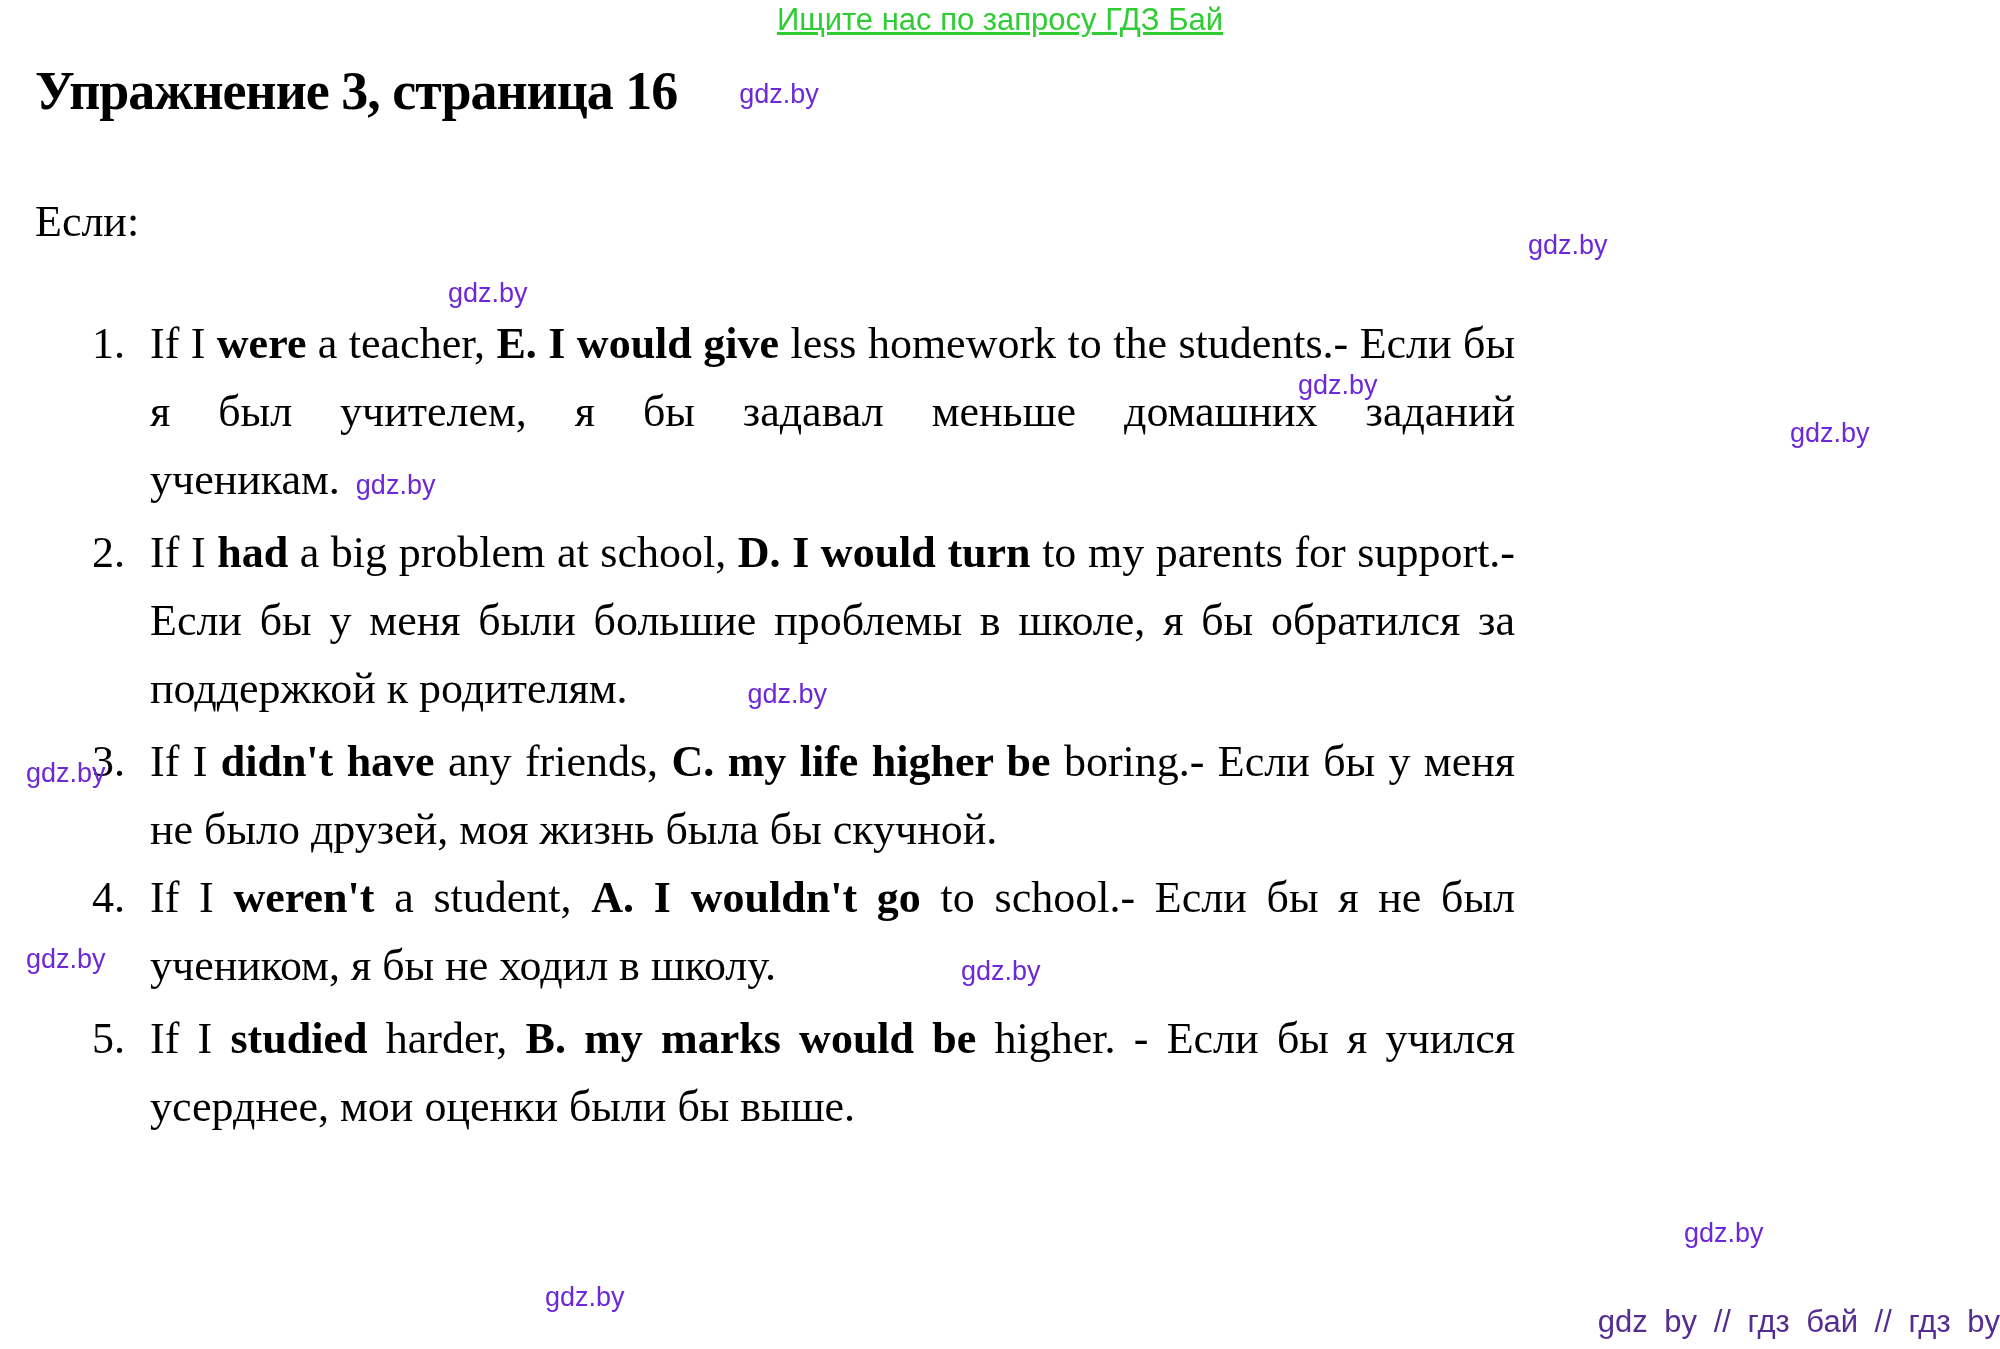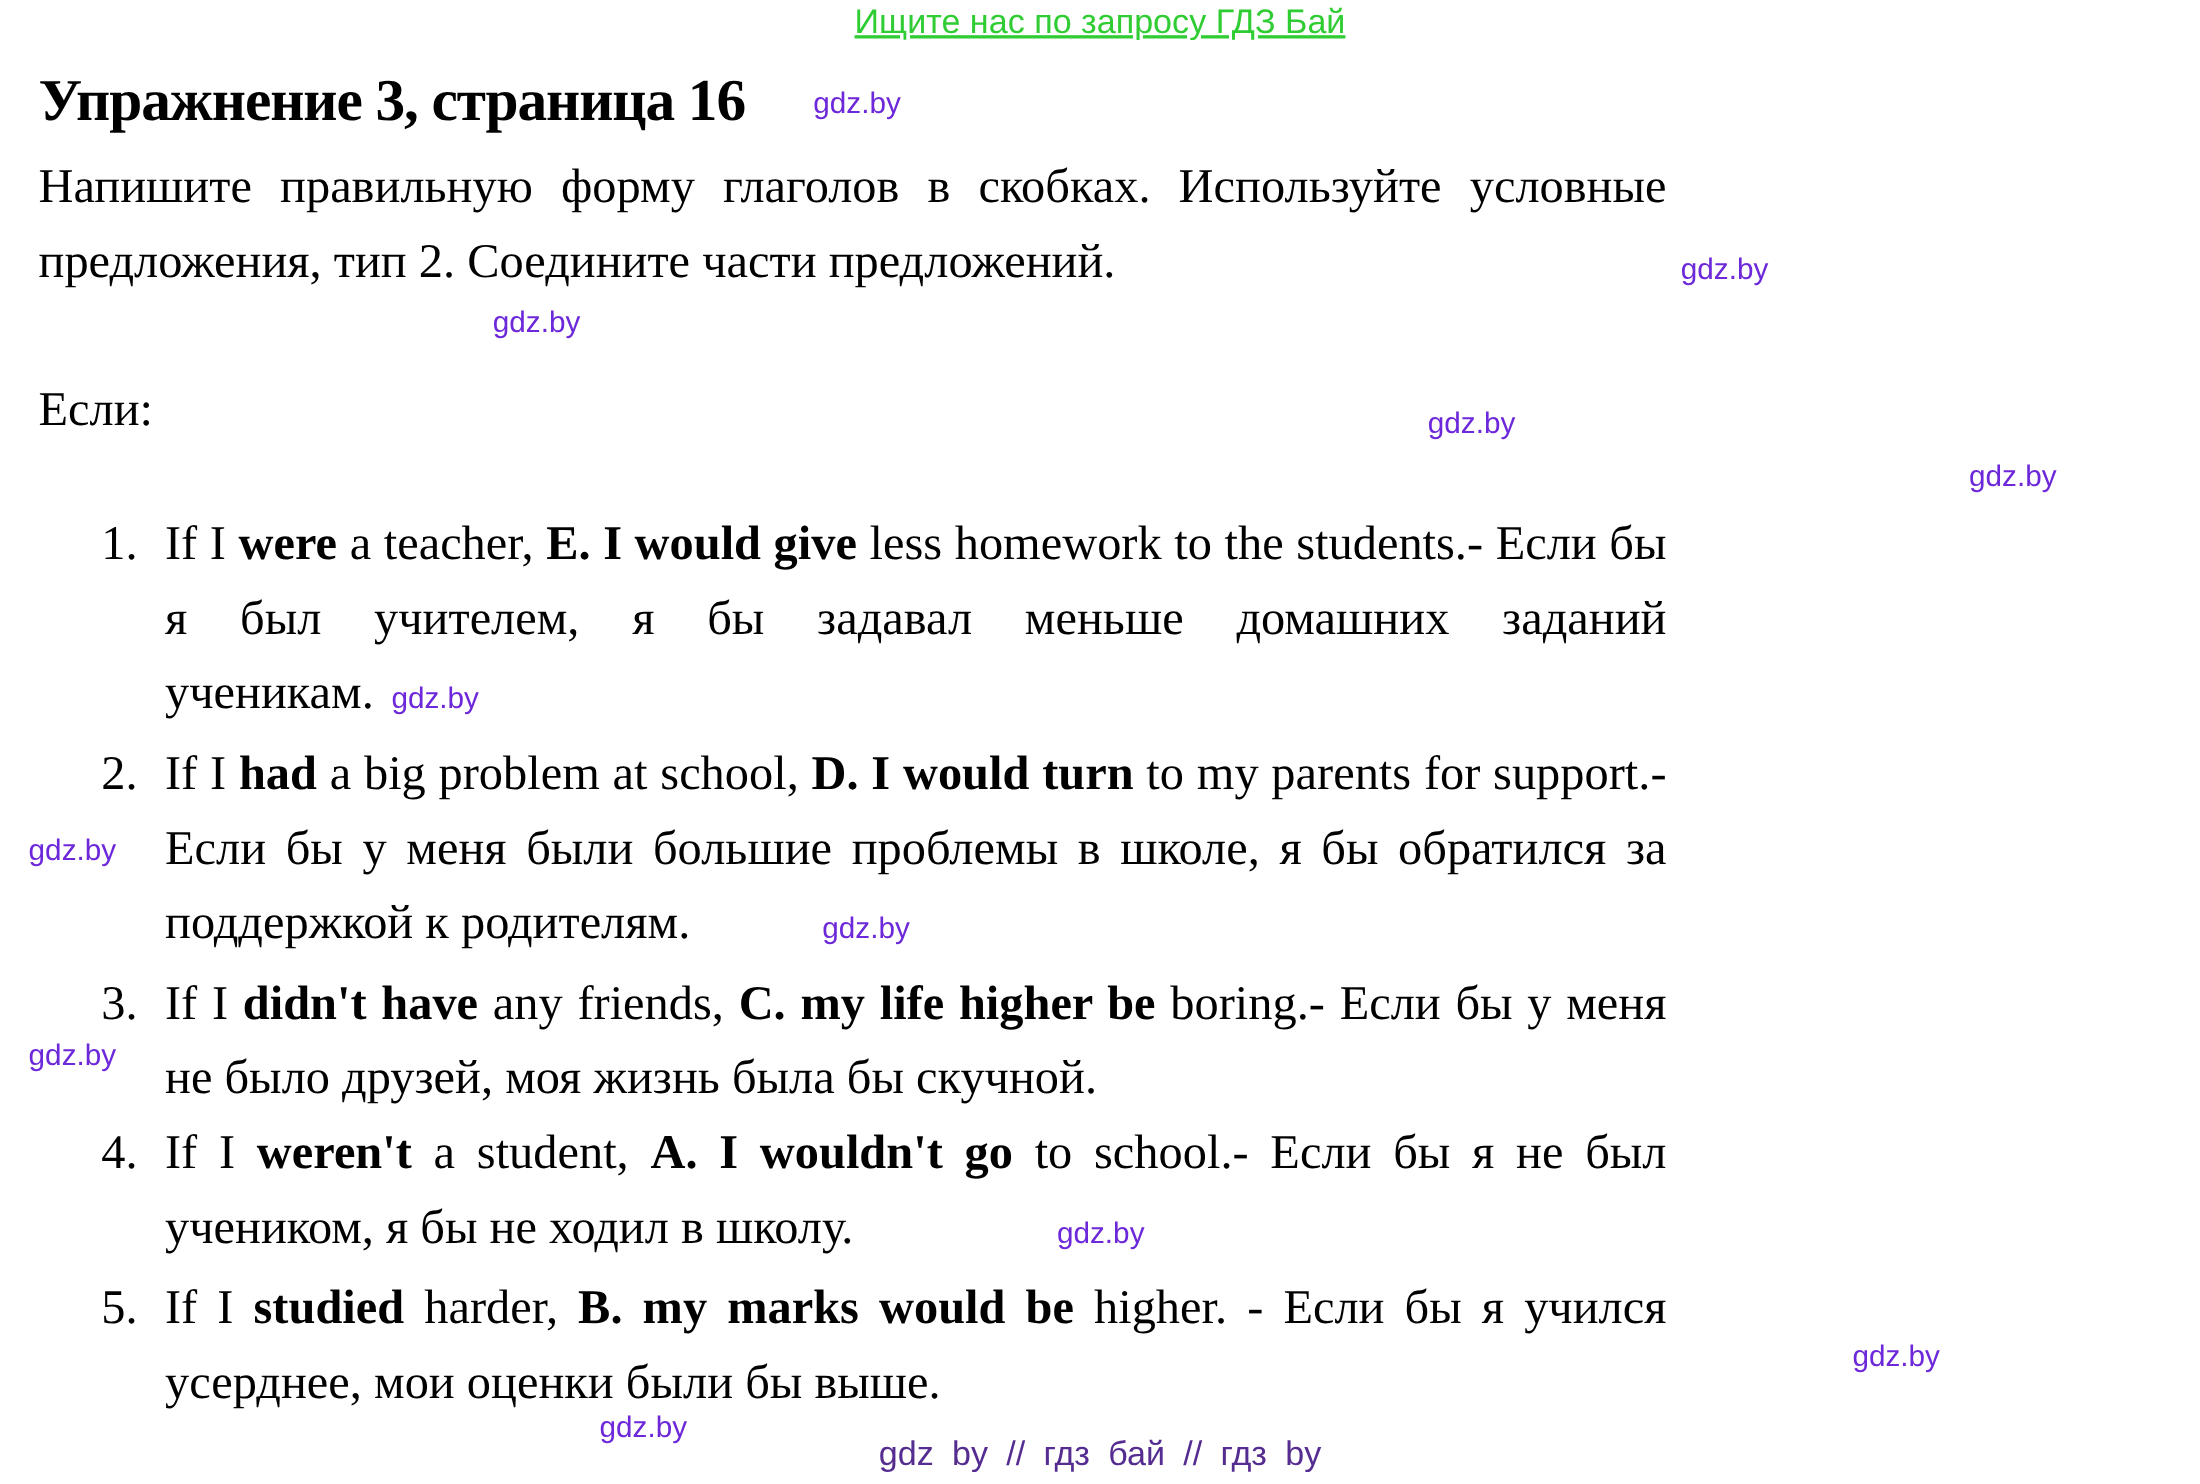--- a/index.html
+++ b/index.html
@@ -76,41 +76,40 @@
   }
   .bold { font-weight: bold; }
   .wm-inline { margin-left: 16px; }
   .wm-inline-far { margin-left: 120px; }
   .wm-inline-farther { margin-left: 185px; }
   .footer {
     position: absolute;
     left: 0;
     top: 1304px;
     width: 2000px;
-    text-align: center;
+    text-align: right;
     font-family: "Liberation Sans", sans-serif;
     font-size: 31px;
     word-spacing: 8px;
     color: #552d90;
   }
 </style>
 </head>
 <body>
 
 <div class="page">
 
   <div class="promo">
     <span>Ищите нас по запросу ГДЗ Бай</span>
   </div>
 
   <div class="title-row">
     <span class="title">Упражнение 3, страница 16</span><span class="wm wm-title-inline">gdz.by</span>
   </div>
 
-  <p class="task">Напишите правильную форму глаголов в скобках. Используйте условные предложения, тип 2. Соедините части предложений.</p>
 
   <p class="answer-label">Если:</p>
 
   <div class="answers">
 
     <div class="item">
       <span class="num">1.</span><span>If I </span><span class="bold">were</span><span> a teacher, </span><span class="bold">E. I would give</span><span> less homework to the students.- Если бы я был учителем, я бы задавал меньше домашних заданий ученикам.</span><span class="wm wm-inline">gdz.by</span>
     </div>
 
     <div class="item">

